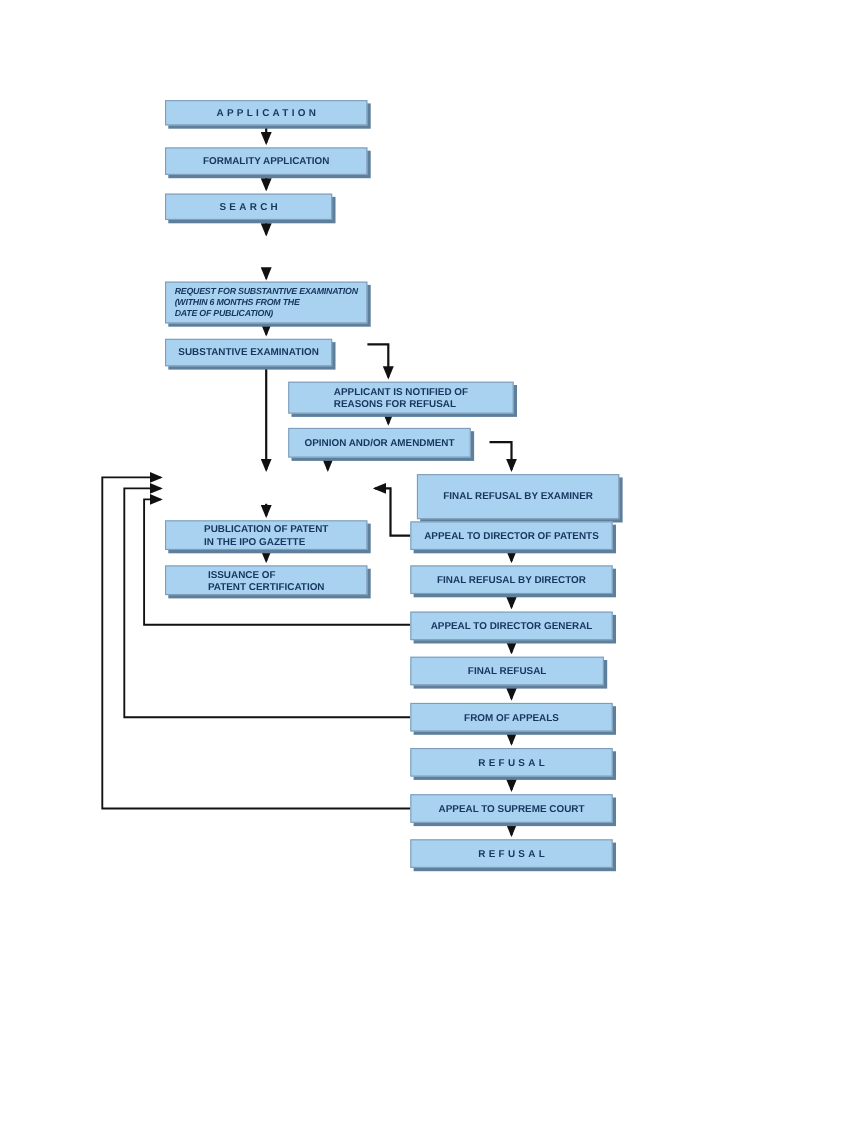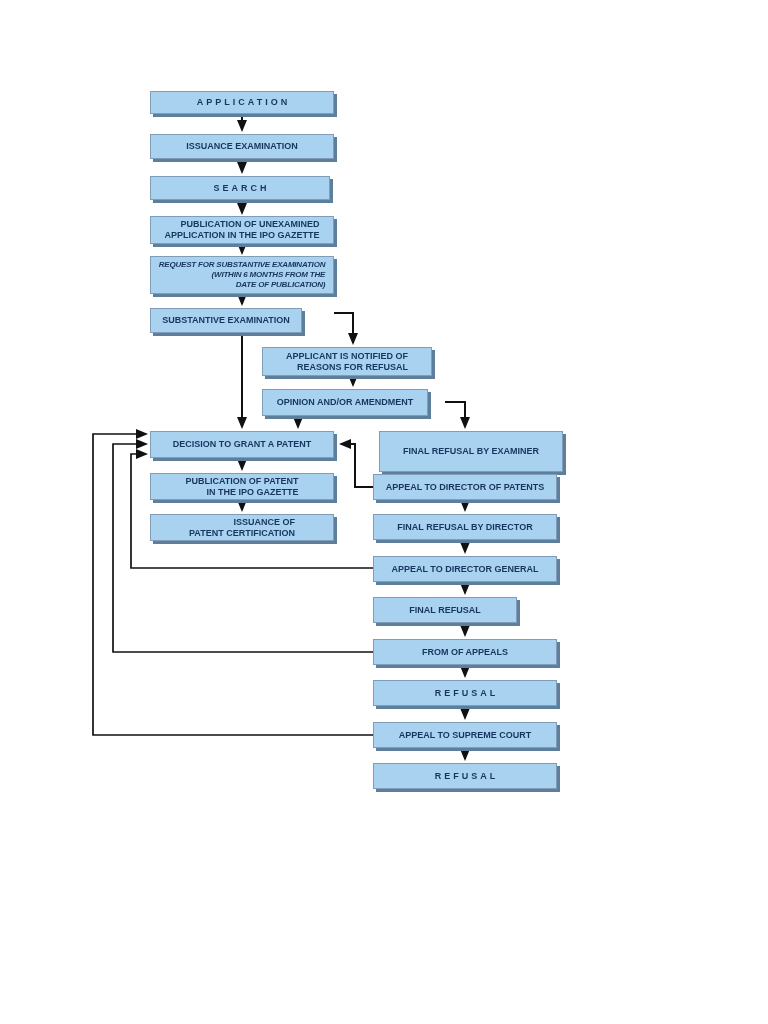--- a/index.html
+++ b/index.html
@@ -29,21 +29,21 @@
     background: #a9d2f0;
     border: 1px solid #7f9db9;
     box-shadow: 3px 3px 0 0 #5e7f9b;
     color: #17365d;
     font-size: 9px;
     font-weight: bold;
     line-height: 1.2;
     display: flex;
     align-items: center;
     justify-content: center;
-    text-align: right;
+    text-align: left;
     white-space: pre-line;
     z-index: 2;
   }
   .node.spaced {
     letter-spacing: 3px;
     padding-left: 3px; 
   }
   .node.small {
     font-size: 8px;
     letter-spacing: -0.2px;
@@ -87,55 +87,52 @@
     </g>
     <g stroke="#111111" stroke-width="1.7" fill="none">
       <path d="M373,568 H131 V454 H146" marker-end="url(#ah)"></path>
       <path d="M373,652 H113 V444 H146" marker-end="url(#ah)"></path>
       <path d="M373,735 H93 V434 H146" marker-end="url(#ah)"></path>
     </g>
   </svg>
 
   <div class="node spaced" style="left:150px;top:91px;width:184px;height:23px">APPLICATION</div>
 
-  <div class="node" style="left:150px;top:134px;width:184px;height:25px">ISSUANCE EXAMINATION</div>
+  <div class="node" style="left:150px;top:134px;width:184px;height:25px">FORMALITY APPLICATION</div>
 
-  <div class="node spaced" style="left:150px;top:176px;width:180px;height:24px">SEARCH</div>
+  <div class="node spaced" style="left:150px;top:176px;width:152px;height:24px">SEARCH</div>
 
-  <div class="node" style="left:150px;top:216px;width:184px;height:28px">PUBLICATION OF UNEXAMINED
-APPLICATION IN THE IPO GAZETTE</div>
 
   <div class="node small" style="left:150px;top:256px;width:184px;height:38px">REQUEST FOR SUBSTANTIVE EXAMINATION
 (WITHIN 6 MONTHS FROM THE
 DATE OF PUBLICATION)</div>
 
   <div class="node" style="left:150px;top:308px;width:152px;height:25px">SUBSTANTIVE EXAMINATION</div>
 
-  <div class="node" style="left:262px;top:347px;width:170px;height:29px">APPLICANT IS NOTIFIED OF
+  <div class="node" style="left:262px;top:347px;width:205px;height:29px">APPLICANT IS NOTIFIED OF
 REASONS FOR REFUSAL</div>
 
   <div class="node" style="left:262px;top:389px;width:166px;height:27px">OPINION AND/OR AMENDMENT</div>
 
-  <div class="node" style="left:150px;top:431px;width:184px;height:27px">DECISION TO GRANT A PATENT</div>
 
   <div class="node" style="left:150px;top:473px;width:184px;height:27px">PUBLICATION OF PATENT
 IN THE IPO GAZETTE</div>
 
   <div class="node" style="left:150px;top:514px;width:184px;height:27px">ISSUANCE OF
 PATENT CERTIFICATION</div>
 
   <div class="node" style="left:379px;top:431px;width:184px;height:41px">FINAL REFUSAL BY EXAMINER</div>
 
   <div class="node" style="left:373px;top:474px;width:184px;height:26px">APPEAL TO DIRECTOR OF PATENTS</div>
 
   <div class="node" style="left:373px;top:514px;width:184px;height:26px">FINAL REFUSAL BY DIRECTOR</div>
 
   <div class="node" style="left:373px;top:556px;width:184px;height:26px">APPEAL TO DIRECTOR GENERAL</div>
 
-  <div class="node" style="left:373px;top:597px;width:144px;height:26px">FINAL REFUSAL</div>
+  <div class="node" style="left:373px;top:597px;width:176px;height:26px">FINAL REFUSAL</div>
 
   <div class="node" style="left:373px;top:639px;width:184px;height:26px">FROM OF APPEALS</div>
 
   <div class="node spaced" style="left:373px;top:680px;width:184px;height:26px">REFUSAL</div>
 
   <div class="node" style="left:373px;top:722px;width:184px;height:26px">APPEAL TO SUPREME COURT</div>
 
   <div class="node spaced" style="left:373px;top:763px;width:184px;height:26px">REFUSAL</div>
 
 </div>

